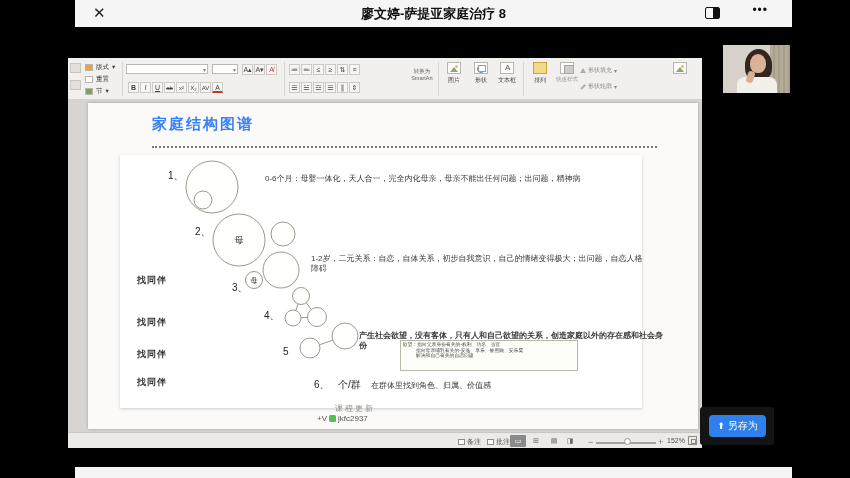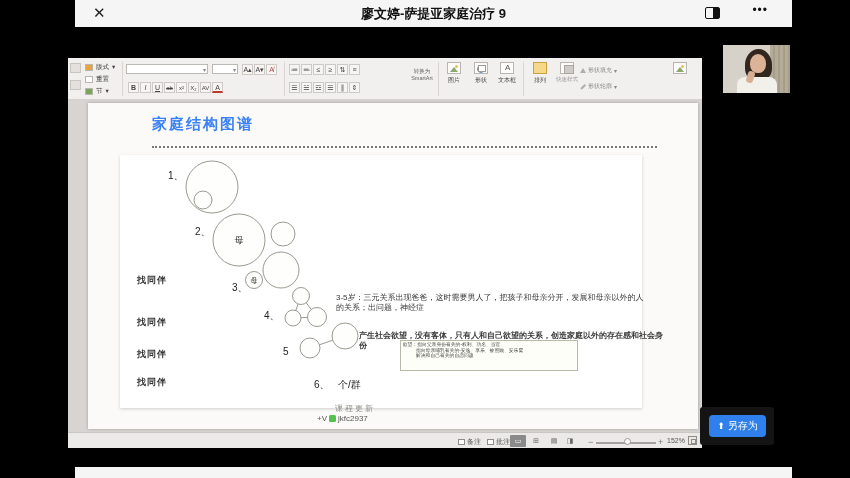--- a/index.html
+++ b/index.html
@@ -99,21 +99,21 @@
   .save-btn { position:absolute; left:9px; top:8px; width:57px; height:22px; background:#2f80ed; border-radius:4px; color:#fff; font-size:10px; display:flex; align-items:center; justify-content:center; gap:3px; cursor:pointer; }
   .up-ico { font-size:9px; line-height:9px; }
 </style>
 </head>
 <body>
 
 <div class="stage">
 
   <div class="top-bar">
     <span class="close-x">✕</span>
-    <div class="player-title">廖文婷-萨提亚家庭治疗 9</div>
+    <div class="player-title">廖文婷-萨提亚家庭治疗 8</div>
     <span class="panel-icon"></span>
     <span class="more-icon">•••</span>
   </div>
 
   <div class="ppt">
 
 
     <div class="toolbar">
       <span class="tb-stub" style="top:5px;"></span>
       <span class="tb-stub" style="top:22px;"></span>
@@ -251,45 +251,47 @@
           <line x1="190" y1="193" x2="225" y2="181"></line>
           <circle cx="190" cy="193" r="10"></circle>
           <circle cx="225" cy="181" r="13"></circle>
         </g>
         <text x="119" y="88" font-size="9" text-anchor="middle" fill="#333">母</text>
         <text x="134" y="128" font-size="7" text-anchor="middle" fill="#333">母</text>
       </svg>
     </div>
 
     <div class="num" style="left:100px; top:124px;">1、</div>
+    <div class="para" style="left:197px; top:129px; width:402px;">0-6个月：母婴一体化，天人合一，完全内化母亲，母亲不能出任何问题；出问题，精神病</div>
 
     <div class="num" style="left:127px; top:180px;">2、</div>
 
     <div class="side-lbl" style="top:229px;">找同伴</div>
     <div class="num" style="left:164px; top:236px;">3、</div>
+    <div class="para" style="left:243px; top:209px; width:338px;">1-2岁，二元关系：自恋，自体关系，初步自我意识，自己的情绪变得极大；出问题，自恋人格障碍</div>
 
     <div class="side-lbl" style="top:271px;">找同伴</div>
     <div class="num" style="left:196px; top:264px;">4、</div>
-    <div class="para" style="left:268px; top:248px; width:312px;">3-5岁：三元关系出现爸爸，这时需要男人了，把孩子和母亲分开，发展和母亲以外的人的关系；出问题，神经症</div>
 
     <div class="side-lbl" style="top:303px;">找同伴</div>
     <div class="num" style="left:215px; top:301px;">5</div>
     <div class="para" style="left:291px; top:286px; width:310px;font-weight:bold;">产生社会欲望，没有客体，只有人和自己欲望的关系，创造家庭以外的存在感和社会身份</div>
 
     <div class="note-box">
       <div class="note-inner">
         <div>欲望：指向父亲身份有关的-权利、功名、当官</div>
         <div style="padding-left:22px;">指向母亲哺乳有关的-安逸、享乐、被照顾、安乐窝</div>
         <div style="padding-left:22px;">解决和自己有关的自恋问题</div>
       </div>
     </div>
 
     <div class="side-lbl" style="top:331px;">找同伴</div>
     <div class="num" style="left:246px; top:333px;">6、</div>
     <div class="num" style="left:270px; top:333px;">个/群</div>
+    <div class="para" style="left:303px; top:336px; width:220px;">在群体里找到角色、归属、价值感</div>
 
     <div class="wm1">课程更新</div>
     <div class="wm2">
       <span>+V</span>
       <span class="wechat-sq"></span>
       <span>jkfc2937</span>
     </div>
 
     <div class="statusbar">
       <div class="sb-item" style="left:390px;">

